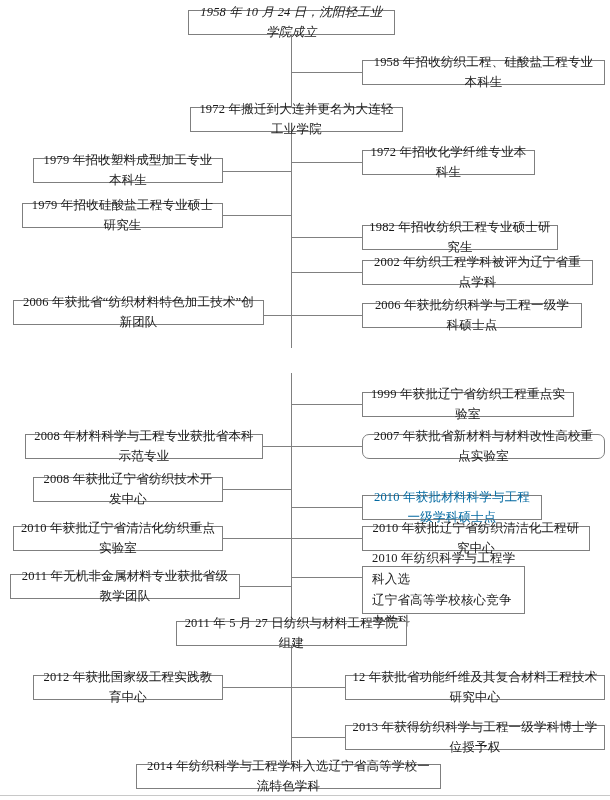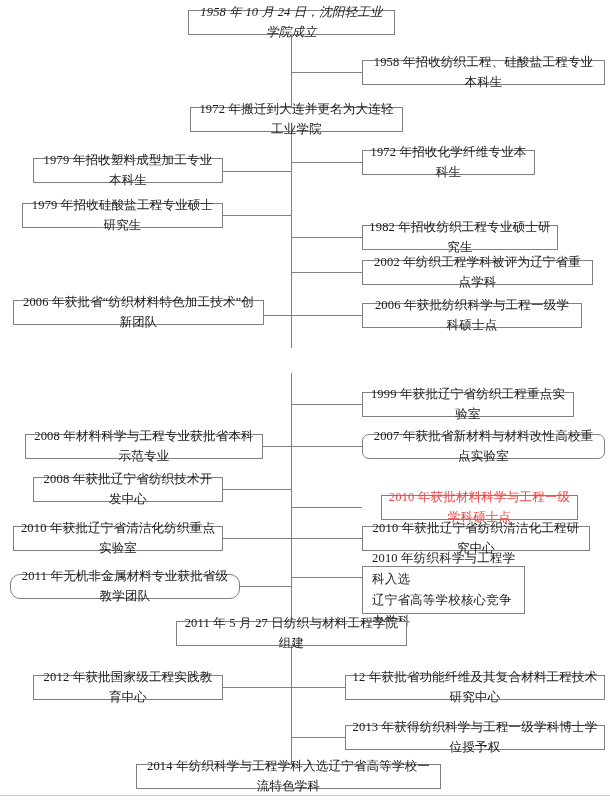--- a/index.html
+++ b/index.html
@@ -94,24 +94,24 @@
     <div class="node" style="left: 33px; top: 158px; width: 190px; height: 25px; border-color: rgb(127, 127, 127); color: rgb(26, 26, 26);">1979 年招收塑料成型加工专业本科生</div>
     <div class="node" style="left: 22px; top: 203px; width: 201px; height: 25px; border-color: rgb(127, 127, 127); color: rgb(26, 26, 26);">1979 年招收硅酸盐工程专业硕士研究生</div>
     <div class="node" style="left: 362px; top: 225px; width: 196px; height: 25px; border-color: rgb(127, 127, 127); color: rgb(26, 26, 26);">1982 年招收纺织工程专业硕士研究生</div>
     <div class="node" style="left: 362px; top: 260px; width: 231px; height: 25px; border-color: rgb(127, 127, 127); color: rgb(26, 26, 26);">2002 年纺织工程学科被评为辽宁省重点学科</div>
     <div class="node" style="left: 13px; top: 300px; width: 251px; height: 25px; border-color: rgb(127, 127, 127); color: rgb(26, 26, 26);">2006 年获批省“纺织材料特色加工技术”创新团队</div>
     <div class="node" style="left: 362px; top: 303px; width: 220px; height: 25px; border-color: rgb(127, 127, 127); color: rgb(26, 26, 26);">2006 年获批纺织科学与工程一级学科硕士点</div>
     <div class="node" style="left: 362px; top: 392px; width: 212px; height: 25px; border-color: rgb(127, 127, 127); color: rgb(26, 26, 26);">1999 年获批辽宁省纺织工程重点实验室</div>
     <div class="node" style="left: 25px; top: 434px; width: 238px; height: 25px; border-color: rgb(127, 127, 127); color: rgb(26, 26, 26);">2008 年材料科学与工程专业获批省本科示范专业</div>
     <div class="node" style="left: 362px; top: 434px; width: 243px; height: 25px; border-color: rgb(127, 127, 127); color: rgb(26, 26, 26); border-radius: 7px;">2007 年获批省新材料与材料改性高校重点实验室</div>
     <div class="node" style="left: 33px; top: 477px; width: 190px; height: 25px; border-color: rgb(127, 127, 127); color: rgb(26, 26, 26);">2008 年获批辽宁省纺织技术开发中心</div>
-    <div class="node" style="left: 362px; top: 495px; width: 197px; height: 25px; border-color: rgb(127, 127, 127); color: #ef4444; margin-left: 19px;">2010 年获批材料科学与工程一级学科硕士点</div>
+    <div class="node" style="left: 362px; top: 495px; width: 180px; height: 25px; border-color: rgb(127, 127, 127); color: #0369a1;">2010 年获批材料科学与工程一级学科硕士点</div>
     <div class="node" style="left: 13px; top: 526px; width: 210px; height: 25px; border-color: rgb(127, 127, 127); color: rgb(26, 26, 26);">2010 年获批辽宁省清洁化纺织重点实验室</div>
     <div class="node" style="left: 362px; top: 526px; width: 228px; height: 25px; border-color: rgb(127, 127, 127); color: rgb(26, 26, 26);">2010 年获批辽宁省纺织清洁化工程研究中心</div>
-    <div class="node" style="left: 10px; top: 574px; width: 230px; height: 25px; border-color: rgb(127, 127, 127); color: rgb(26, 26, 26); border-radius: 10px;">2011 年无机非金属材料专业获批省级教学团队</div>
+    <div class="node" style="left: 10px; top: 574px; width: 230px; height: 25px; border-color: rgb(127, 127, 127); color: rgb(26, 26, 26);">2011 年无机非金属材料专业获批省级教学团队</div>
     <div class="node two-line" style="left: 362px; top: 566px; width: 163px; height: 48px; border-color: rgb(127, 127, 127); color: rgb(26, 26, 26);">2010 年纺织科学与工程学科入选
 辽宁省高等学校核心竞争力学科</div>
     <div class="node" style="left: 176px; top: 621px; width: 231px; height: 25px; border-color: rgb(127, 127, 127); color: rgb(26, 26, 26);">2011 年 5 月 27 日纺织与材料工程学院组建</div>
     <div class="node" style="left: 33px; top: 675px; width: 190px; height: 25px; border-color: rgb(127, 127, 127); color: rgb(26, 26, 26);">2012 年获批国家级工程实践教育中心</div>
     <div class="node" style="left: 345px; top: 675px; width: 260px; height: 25px; border-color: rgb(127, 127, 127); color: rgb(26, 26, 26);">12 年获批省功能纤维及其复合材料工程技术研究中心</div>
     <div class="node" style="left: 345px; top: 725px; width: 260px; height: 25px; border-color: rgb(127, 127, 127); color: rgb(26, 26, 26);">2013 年获得纺织科学与工程一级学科博士学位授予权</div>
     <div class="node" style="left: 136px; top: 764px; width: 305px; height: 25px; border-color: rgb(127, 127, 127); color: rgb(26, 26, 26);">2014 年纺织科学与工程学科入选辽宁省高等学校一流特色学科</div>
     <div class="bottom-rule" style="top: 795px;"></div>
   </div>
 

